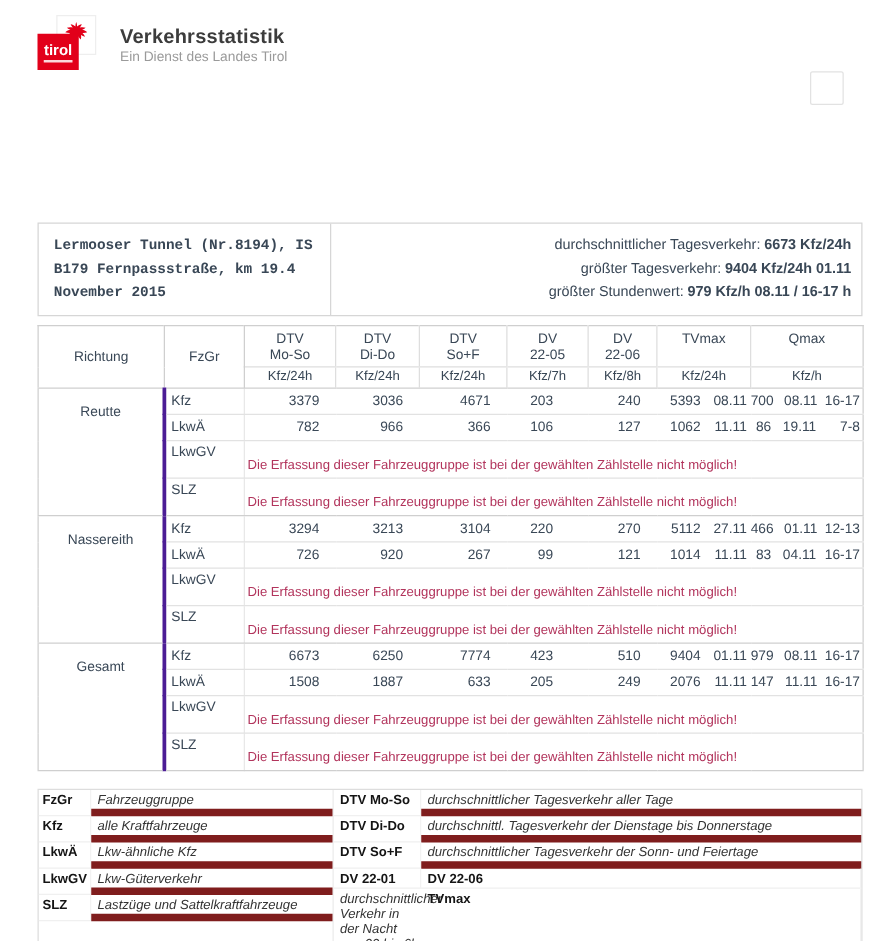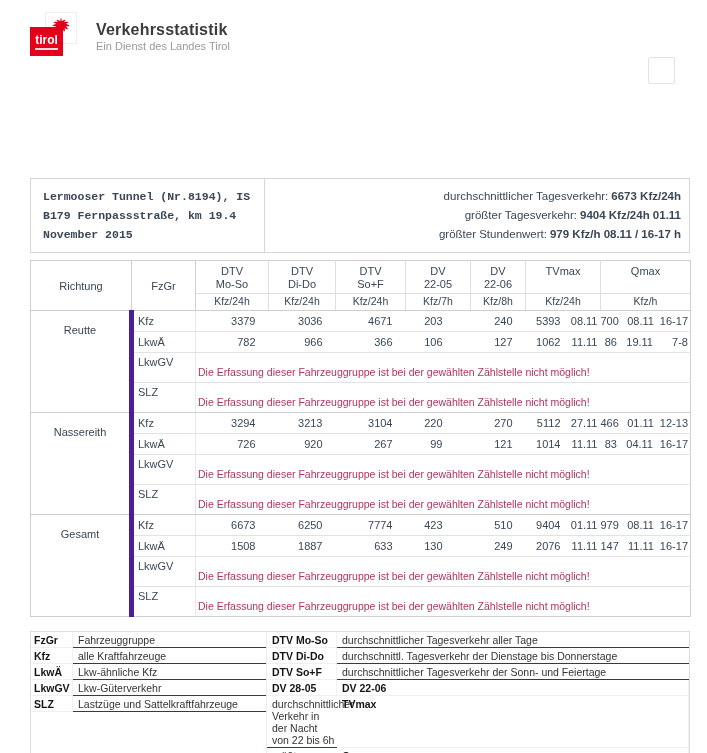--- a/index.html
+++ b/index.html
@@ -32,21 +32,21 @@
   
   table.traffic{border-collapse:collapse;table-layout:fixed;width:660px;margin-top:7px;
     font-size:11px;color:#394756;border:1px solid #cfcfcf;}
   table.traffic th{font-weight:normal;}
   th.h-richtung,th.h-fzgr{border-right:1px solid #cfcfcf;border-bottom:1px solid #cfcfcf;text-align:center;font-size:11px;}
   th.colhead{border-left:1px solid #dedede;border-bottom:1px solid #dedede;text-align:center;
     vertical-align:top;padding:4px 0 2px;line-height:13px;font-size:11px;}
   tr.units th{border-left:1px solid #dedede;border-bottom:1px solid #cfcfcf;text-align:center;
     font-size:10.5px;padding:1px 0 3px;}
   tbody td{border-bottom:1px solid #e2e2e2;height:20px;padding:0;font-size:11px;}
-  td.group-name{border-right:5px solid #4c1d95;border-bottom:1px solid #cfcfcf;text-align:center;
+  td.group-name{border-right:3px solid #4c1d95;border-bottom:1px solid #cfcfcf;text-align:center;
     vertical-align:top;padding-top:13px;}
   td.fzgr{border-right:1px solid #e8e8e8;padding-left:4px;}
   tr.msg-row td{height:25px;}
   tr.msg-row td.fzgr{vertical-align:top;padding-top:3px;}
   td.message{color:#b2345c;font-size:10.5px;padding-left:2px;vertical-align:bottom;padding-bottom:4px;}
   td.num{text-align:right;padding-right:13px;}
   td.num.c3{padding-right:28px;}
   .flexcell{display:flex;align-items:center;}
   td.tvmax .flexcell{padding-right:3px;}
   td.qmax .flexcell{padding-right:2px;}
@@ -56,21 +56,21 @@
   .q-date{width:36px;text-align:right;}
   .q-hours{width:35px;text-align:right;}
   tr.group-end td{border-bottom-color:#cfcfcf;}
 
   
   .legend{display:flex;border:1px solid #ddd;margin-top:14px;font-size:10.5px;color:#2e2e2e;box-sizing:border-box;}
   .legend-left{width:235px;flex:0 0 235px;border-right:1px solid #ececec;display:grid;
     grid-template-columns:42px 1fr;align-content:start;}
   .legend-right{flex:1;display:grid;grid-template-columns:70px 1fr;align-content:start;}
   .legend .abbr{font-weight:bold;color:#141414;padding:2px 0 1px 3px;border-bottom:1px solid #f0f0f0;line-height:12px;}
-  .legend .desc{padding:2px 0 1px 5px;border-bottom:1px solid #7f1d1d;color:#333;line-height:12px;}
+  .legend .desc{padding:2px 0 1px 5px;border-bottom:6px solid #7f1d1d;color:#333;line-height:12px;font-style:italic;}
   .legend-left .abbr{border-right:1px solid #f2f2f2;}
   .legend-right .abbr{padding-left:5px;border-right:1px solid #f2f2f2;}
 
   
   .footer{display:flex;border:1px solid #ddd;margin-top:4px;font-size:10.5px;color:#3a3a3a;box-sizing:border-box;}
   .f-col{padding:5px 0 7px 4px;box-sizing:border-box;}
   .f-left{width:229px;flex:0 0 229px;border-right:1px solid #e8e8e8;}
   .f-mid{width:286px;flex:0 0 286px;border-right:1px solid #e8e8e8;padding-left:72px;}
   .f-right{flex:1;padding-left:13px;}
 </style>
@@ -291,21 +291,21 @@
                 <span class="q-date">08.11</span>
                 <span class="q-hours">16-17</span>
               </div>
             </td>
           </tr>
           <tr>
             <td class="fzgr">LkwÄ</td>
             <td class="num c0">1508</td>
             <td class="num c1">1887</td>
             <td class="num c2">633</td>
-            <td class="num c3">130</td>
+            <td class="num c3">205</td>
             <td class="num c4">249</td>
             <td class="tvmax">
               <div class="flexcell">
                 <span class="tv-val">2076</span>
                 <span class="tv-date">11.11</span>
               </div>
             </td>
             <td class="qmax">
               <div class="flexcell">
                 <span class="q-val">147</span>
@@ -338,21 +338,21 @@
           <div class="abbr">SLZ</div>
           <div class="desc">Lastzüge und Sattelkraftfahrzeuge</div>
         </div>
       <div class="legend-right" id="legend-right">
           <div class="abbr">DTV Mo-So</div>
           <div class="desc">durchschnittlicher Tagesverkehr aller Tage</div>
           <div class="abbr">DTV Di-Do</div>
           <div class="desc">durchschnittl. Tagesverkehr der Dienstage bis Donnerstage</div>
           <div class="abbr">DTV So+F</div>
           <div class="desc">durchschnittlicher Tagesverkehr der Sonn- und Feiertage</div>
-          <div class="abbr">DV 28-05</div>
+          <div class="abbr">DV 22-01</div>
           <div class="abbr">DV 22-06</div>
           <div class="desc">durchschnittlicher Verkehr in der Nacht von 22 bis 6h</div>
           <div class="abbr">TVmax</div>
           <div class="desc">größter Tagesverkehr</div>
           <div class="abbr">Qmax</div>
           <div class="desc">größter Stundenwert</div>
         </div>
     </section>
 
     <footer class="footer">

